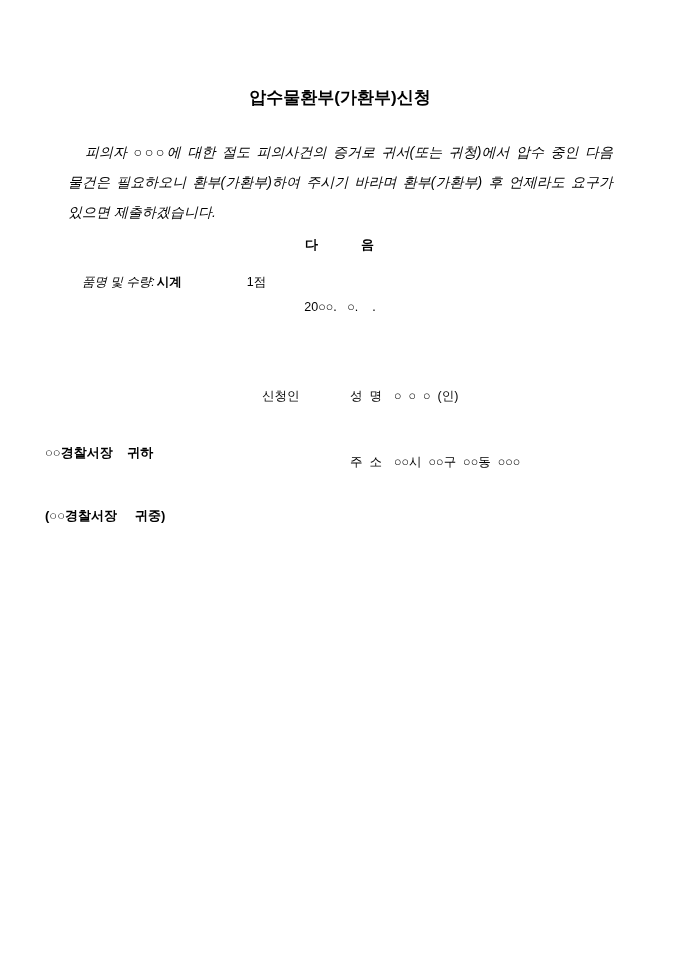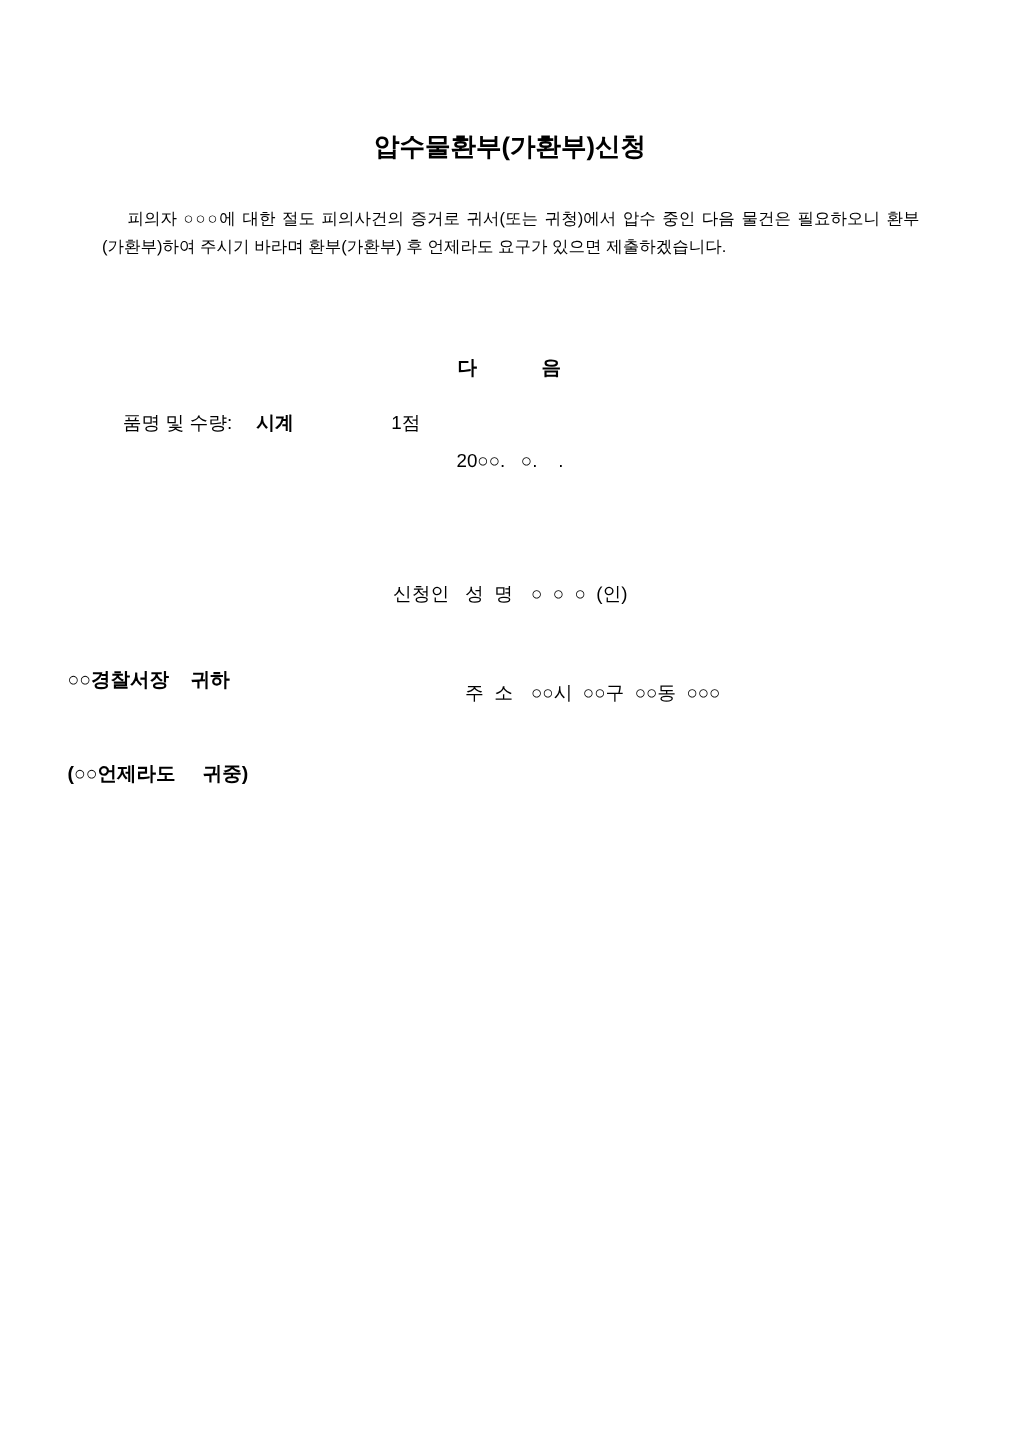--- a/index.html
+++ b/index.html
@@ -32,25 +32,26 @@
     font-weight: bold;
     font-size: 17px;
     letter-spacing: 0px;
   }
   .body-para {
     position: absolute;
     top: 137px;
     left: 68px;
     width: 545px;
     font-family: "Liberation Sans", "DejaVu Sans", sans-serif;
-    font-size: 11px;
-    line-height: 19px;
+    font-size: 14px;
+    line-height: 30px;
     text-align: justify;
     text-indent: 17px;
     word-break: keep-all;
+    font-style: italic;
   }
   .daeum {
     position: absolute;
     top: 236px;
     left: 0;
     width: 680px;
     text-align: center;
     font-family: "Liberation Sans", "DejaVu Sans", sans-serif;
     font-size: 13px;
     font-weight: bold;
@@ -61,21 +62,21 @@
     width: 42px;
   }
   .item-line {
     position: absolute;
     top: 260px;
     left: 68px;
     font-family: "Liberation Sans", "DejaVu Sans", sans-serif;
     font-size: 12.5px;
     white-space: pre;
   }
-  .item-line .label { margin-right: 16px; }
+  .item-line .label { margin-right: 2px; font-style: italic; }
   .item-line .name { display: inline-block; width: 90px; font-weight: bold; }
   .item-line .qty { }
   .date-line {
     position: absolute;
     top: 300px;
     left: 0;
     width: 680px;
     text-align: center;
     font-family: "Liberation Sans", "DejaVu Sans", sans-serif;
     font-size: 12.5px;
@@ -85,21 +86,21 @@
     position: absolute;
     top: 341px;
     left: 262px;
     font-family: "Liberation Sans", "DejaVu Sans", sans-serif;
     font-size: 12.5px;
     line-height: 22px;
     white-space: pre;
   }
   .applicant-block .row { display: block; white-space: pre; }
   .applicant-block .prefix { display: inline-block; width: 48px; }
-  .applicant-block .field-label { display: inline-block; width: 44px; }
+  .applicant-block .field-label { display: inline-block; width: 44px; margin-left: 40px; }
   .recipient-block {
     position: absolute;
     top: 400px;
     left: 45px;
     font-family: "Liberation Sans", "DejaVu Sans", sans-serif;
     font-size: 13px;
     font-weight: bold;
     line-height: 21px;
     white-space: pre;
   }
@@ -124,16 +125,16 @@
 
   <div class="date-line">20○○.   ○.    .</div>
 
   <div class="applicant-block">
     <span class="row"><span class="prefix">신청인</span><span class="field-label">성  명</span><span>○  ○  ○  (인)</span></span>
     <span class="row"><span class="prefix"></span><span class="field-label">주  소</span><span>○○시  ○○구  ○○동  ○○○</span></span>
   </div>
 
   <div class="recipient-block">
     <span class="row">○○경찰서장    귀하</span>
-    <span class="row">(○○언제라도     귀중)</span>
+    <span class="row">(○○경찰서장     귀중)</span>
   </div>
 
 </div>
 
 </body></html>

